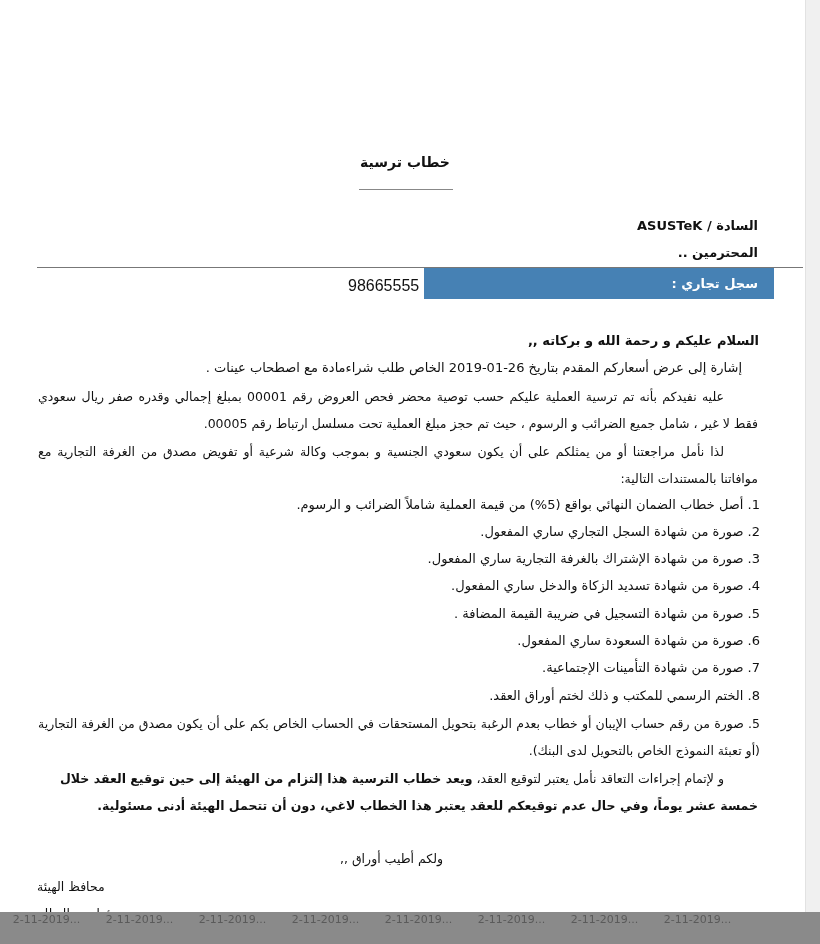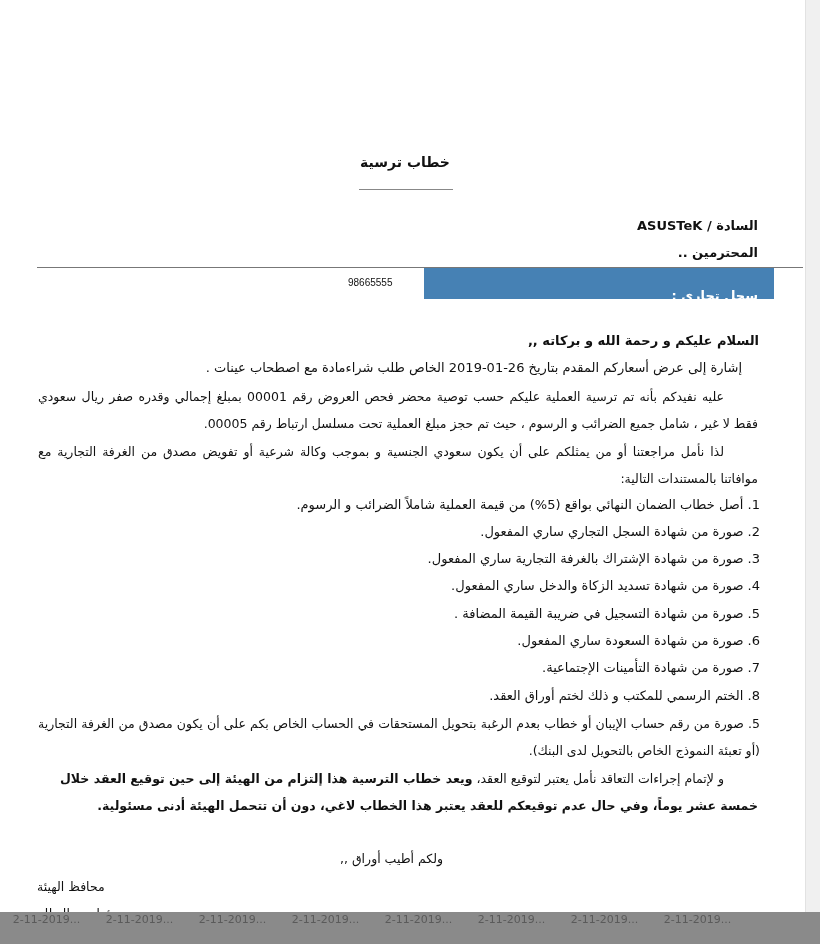--- a/index.html
+++ b/index.html
@@ -11,22 +11,22 @@
   .bottom-strip span { display:inline-block; width:93px; color:#5a5a5a; font-size:11px; line-height:14px; white-space:nowrap; overflow:hidden; text-align:center; margin-top:-3px;}
   .title { position:absolute; left:340px; width:130px; top:154px; text-align:center; font-weight:bold; font-size:14px; direction:rtl; }
   .title-underline { position:absolute; left:359px; width:94px; top:189px; height:0; border-top:1.5px solid #888; }
   .rtl { direction:rtl; text-align:right; }
   .line { position:absolute; right:45px; font-size:13px; white-space:nowrap; }
   .bold { font-weight:bold; }
   .addr1 { top:218px; right:46px; font-size:13px; }
   .addr2 { top:245px; right:46px; font-size:13px; }
   .reg-rule { position:absolute; left:37px; width:766px; top:267px; border-top:1px solid #777; }
   .reg-box { position:absolute; left:424px; top:268px; width:350px; height:31px; background:#4681b4; }
-  .reg-label { position:absolute; right:46px; top:276px; color:#fff; font-size:13px; font-weight:bold; direction:rtl;margin-top:12px; }
-  .reg-value { position:absolute; left:348px; top:277px; font-size:10px; font-family:"Liberation Sans", sans-serif; }
+  .reg-label { position:absolute; right:46px; top:276px; color:#fff; font-size:13px; font-weight:bold; direction:rtl; }
+  .reg-value { position:absolute; left:348px; top:277px; font-size:16px; font-family:"Liberation Sans", sans-serif; }
   .para { position:absolute; left:38px; right:46px; font-size:12.5px; line-height:27.3px; direction:rtl; text-align:justify; }
   .sig { position:absolute; font-size:12.5px; direction:rtl; white-space:nowrap; }
 </style>
 </head>
 <body>
 
 <div class="page">
   <div class="title">خطاب ترسية</div>
   <div class="title-underline"></div>
 

